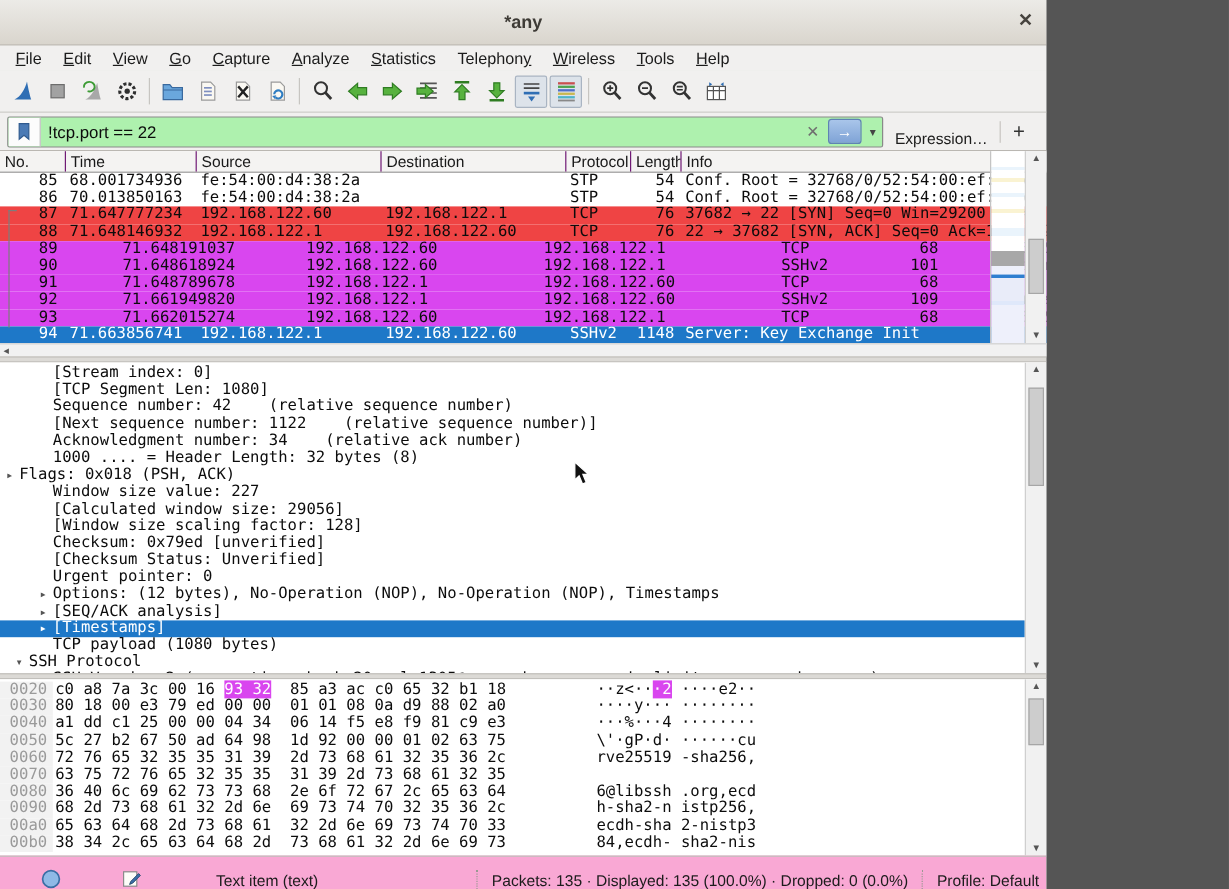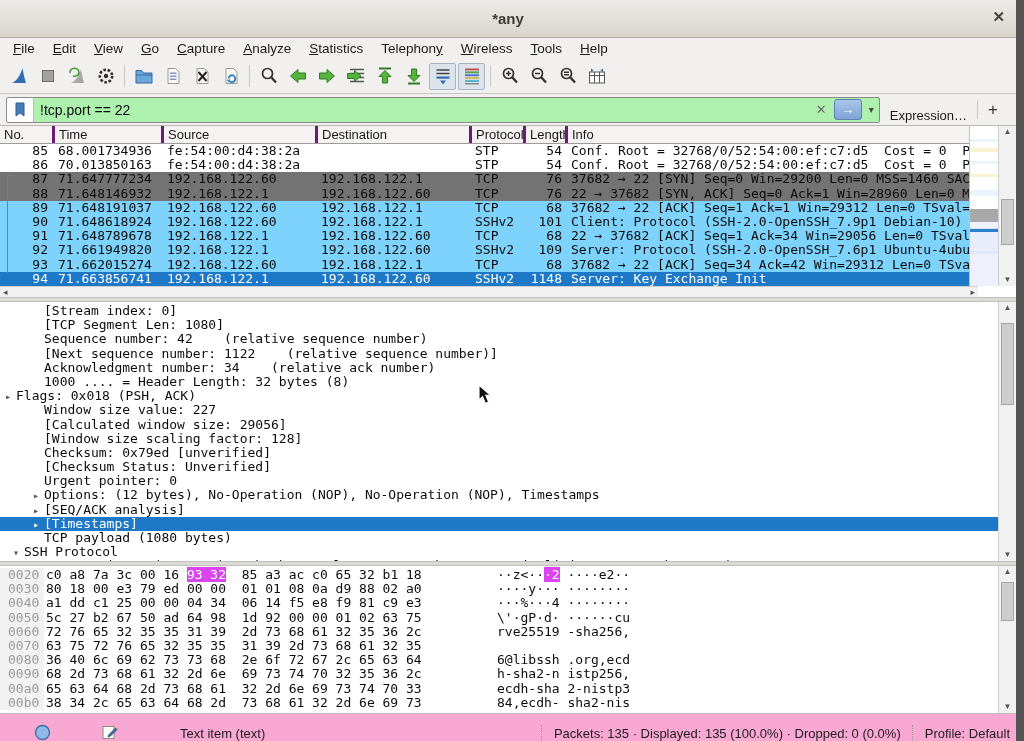--- a/index.html
+++ b/index.html
@@ -1,16 +1,16 @@
 <!DOCTYPE html>
 <html><head>
 <meta charset="utf-8">
 <style>
   html,body{margin:0;padding:0;background:#555;}
-  #app{position:relative;width:1016px;height:741px;background:#e9e7e3;overflow:hidden;
+  #app{position:relative;width:872px;height:741px;background:#e9e7e3;overflow:hidden;
        font-family:"Liberation Sans",sans-serif;}
 
   
   .titlebar{position:absolute;left:0;top:0;width:100%;height:38px;
     background:linear-gradient(#ecebe7,#d9d5cd);border-bottom:1px solid #b3afa7;
     display:flex;align-items:center;justify-content:center;box-sizing:border-box;}
   .title{font-weight:bold;font-size:15px;color:#3e3b36;}
   .closebtn{position:absolute;right:11px;top:8px;font-size:15px;font-weight:bold;color:#46433e;}
 
   
@@ -40,31 +40,31 @@
   .fdrop{width:15px;text-align:center;color:#444;font-size:10px;flex:none;}
   .fexpr{font-size:13px;color:#1c1c1c;padding:0 10px;margin-top:12px;}
   .fsep{width:1px;height:18px;background:#c7c5c1;}
   .fadd{font-size:17px;color:#333;padding:0 12px 0 10px;}
 
   
   .plist{position:absolute;top:126px;left:0;width:100%;height:171px;background:#fff;}
   .phead{position:absolute;top:0;left:0;width:978px;height:18px;background:#f4f3f2;
     border-bottom:1px solid #9c9c9c;display:grid;grid-template-columns:55px 109px 154px 154px 54px 42px 1fr;
     font-size:13px;color:#191919;box-sizing:border-box;}
-  .phcell{border-right:3px solid #701a75;padding:1px 0 0 4px;overflow:hidden;white-space:nowrap;}
+  .phcell{border-right:1px solid #701a75;padding:1px 0 0 4px;overflow:hidden;white-space:nowrap;}
   .prows{position:absolute;top:18px;left:0;width:978px;height:142px;overflow:hidden;
     font-family:"DejaVu Sans Mono",monospace;font-size:13px;}
   .prow{display:grid;grid-template-columns:55px 109px 154px 154px 54px 42px 1fr;
     height:14.2px;line-height:14.2px;white-space:pre;color:#0c0c0c;}
   .prow span{overflow:hidden;}
   .c-no{text-align:right;padding-right:7px;}
   .c-len{text-align:right;padding-right:6px;}
   .c-time,.c-src,.c-dst,.c-proto,.c-info{padding-left:3px;}
-  .prow.gray{background:#737373;}
-  .prow.lavender{background:#7dd3fc;}
+  .prow.gray{background:#ef4444;}
+  .prow.lavender{background:#d946ef;gap:44px;}
   .prow.selected{background:#1e78c8;color:#fff;}
   .bracket{position:absolute;left:7px;top:49px;width:6px;height:97px;
     border-left:1px solid #7d7d7d;border-top:1px solid #7d7d7d;}
   .minimap{position:absolute;top:0;right:18px;width:28px;height:160px;border-left:1px solid #c4c4c4;
     background:linear-gradient(180deg,
       #fff 0%,#fff 8%, #eaf4fc 8%,#eaf4fc 10%, #fff 10%,#fff 14%,
       #faf3d2 14%,#faf3d2 16%, #fff 16%,#fff 22%, #eaf4fc 22%,#eaf4fc 24%,
       #fff 24%,#fff 30%, #faf3d2 30%,#faf3d2 32%, #fff 32%,#fff 40%,
       #eaf4fc 40%,#eaf4fc 44%, #fff 44%,#fff 52%, #a8a8a8 52%,#a8a8a8 60%,
       #eef0fb 60%,#eef0fb 64%, #2f7fd0 64.5%,#2f7fd0 66%, #e9ecf9 66%,#e9ecf9 78%,

